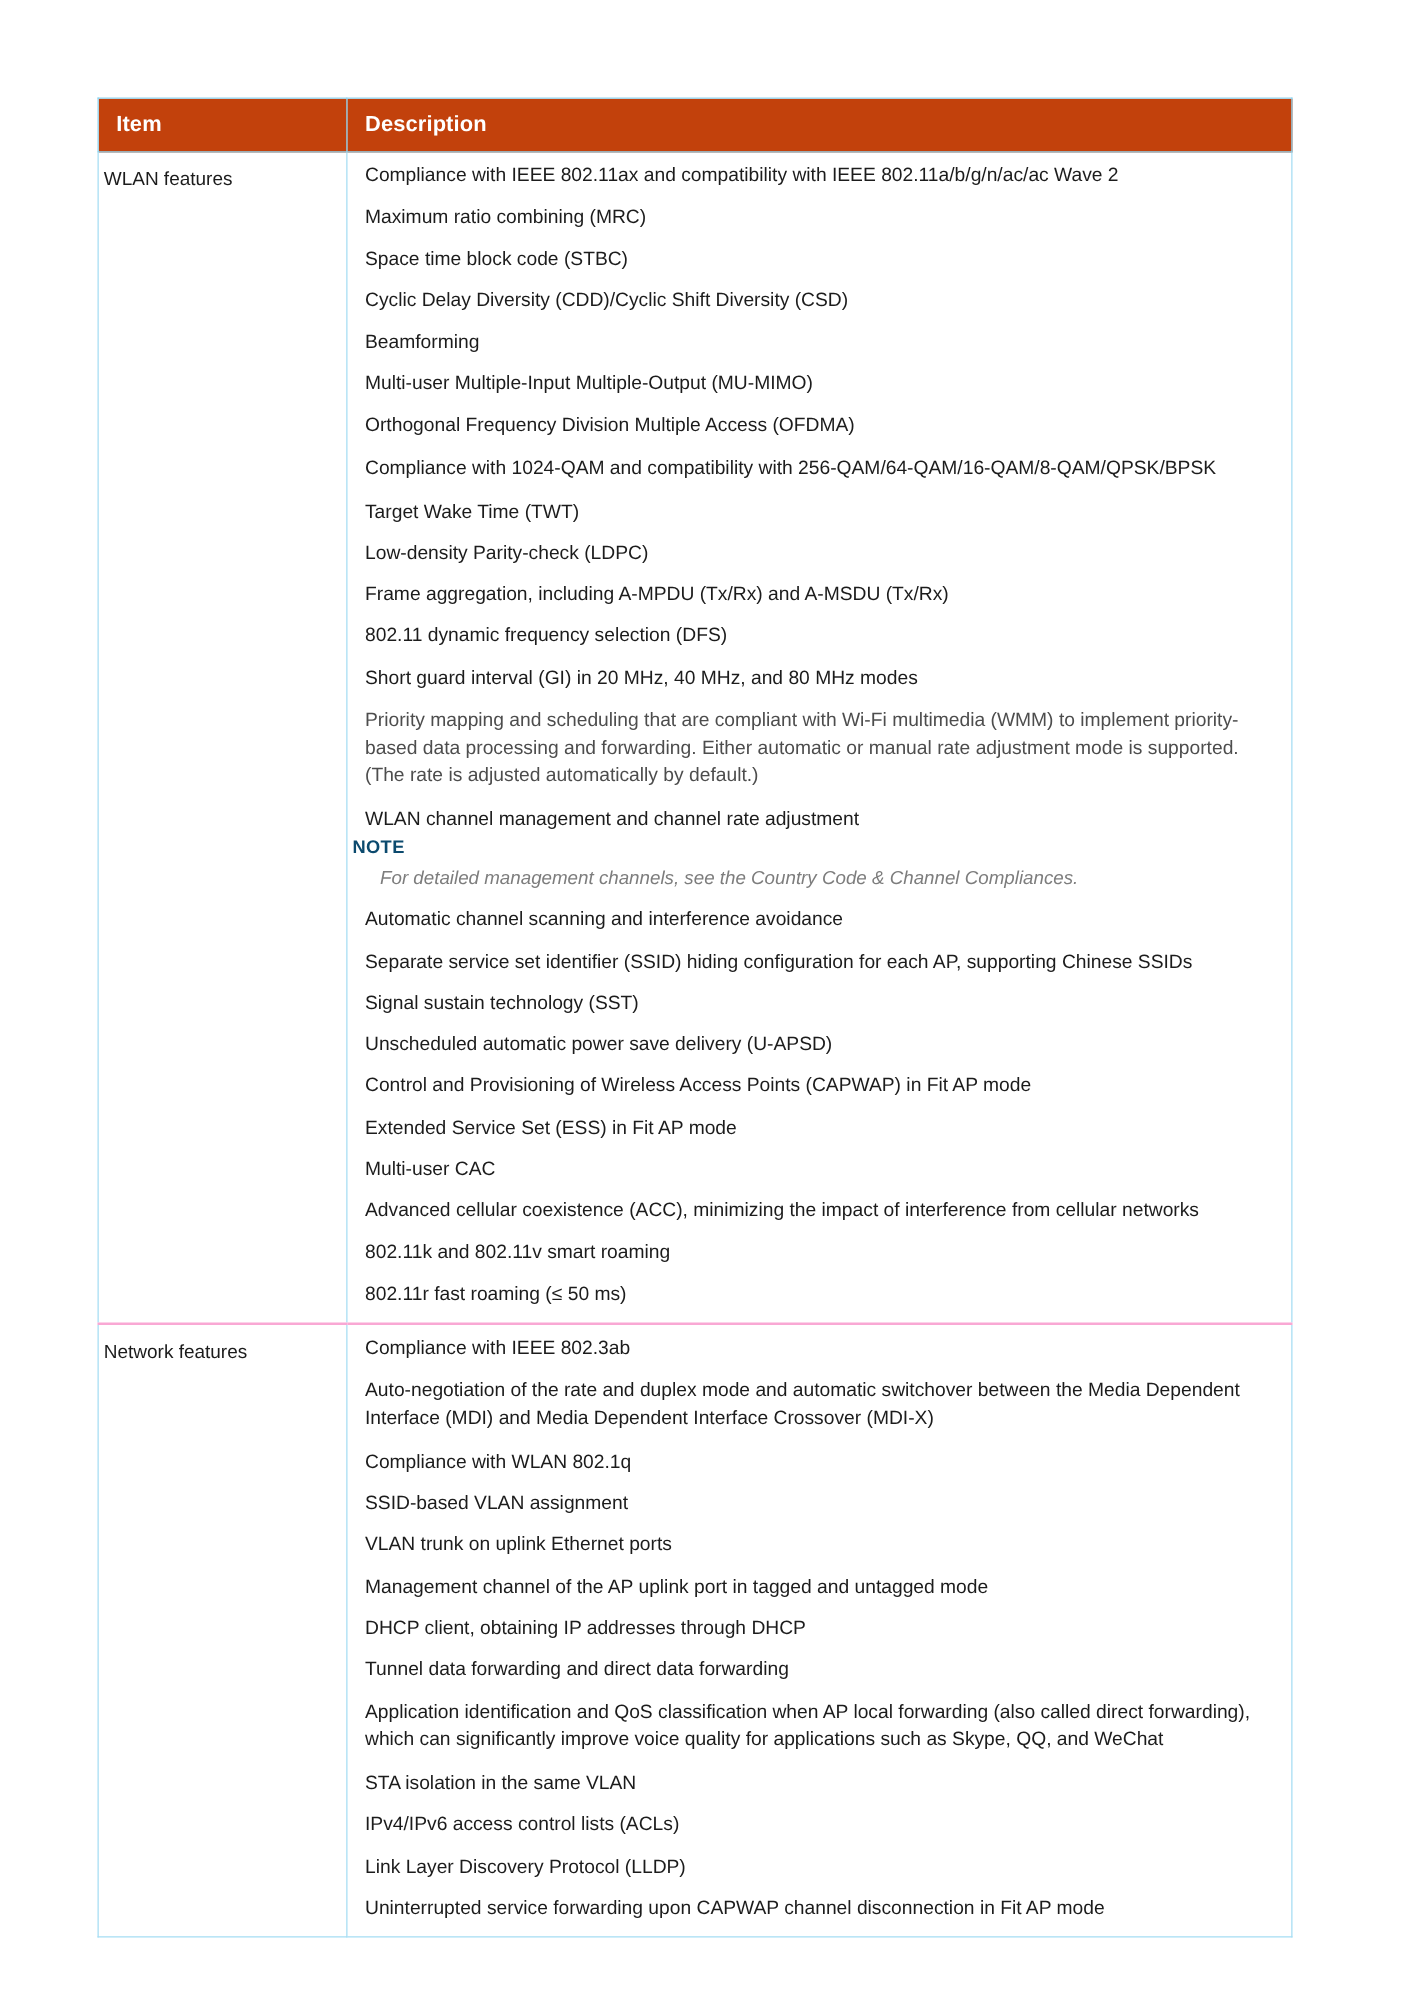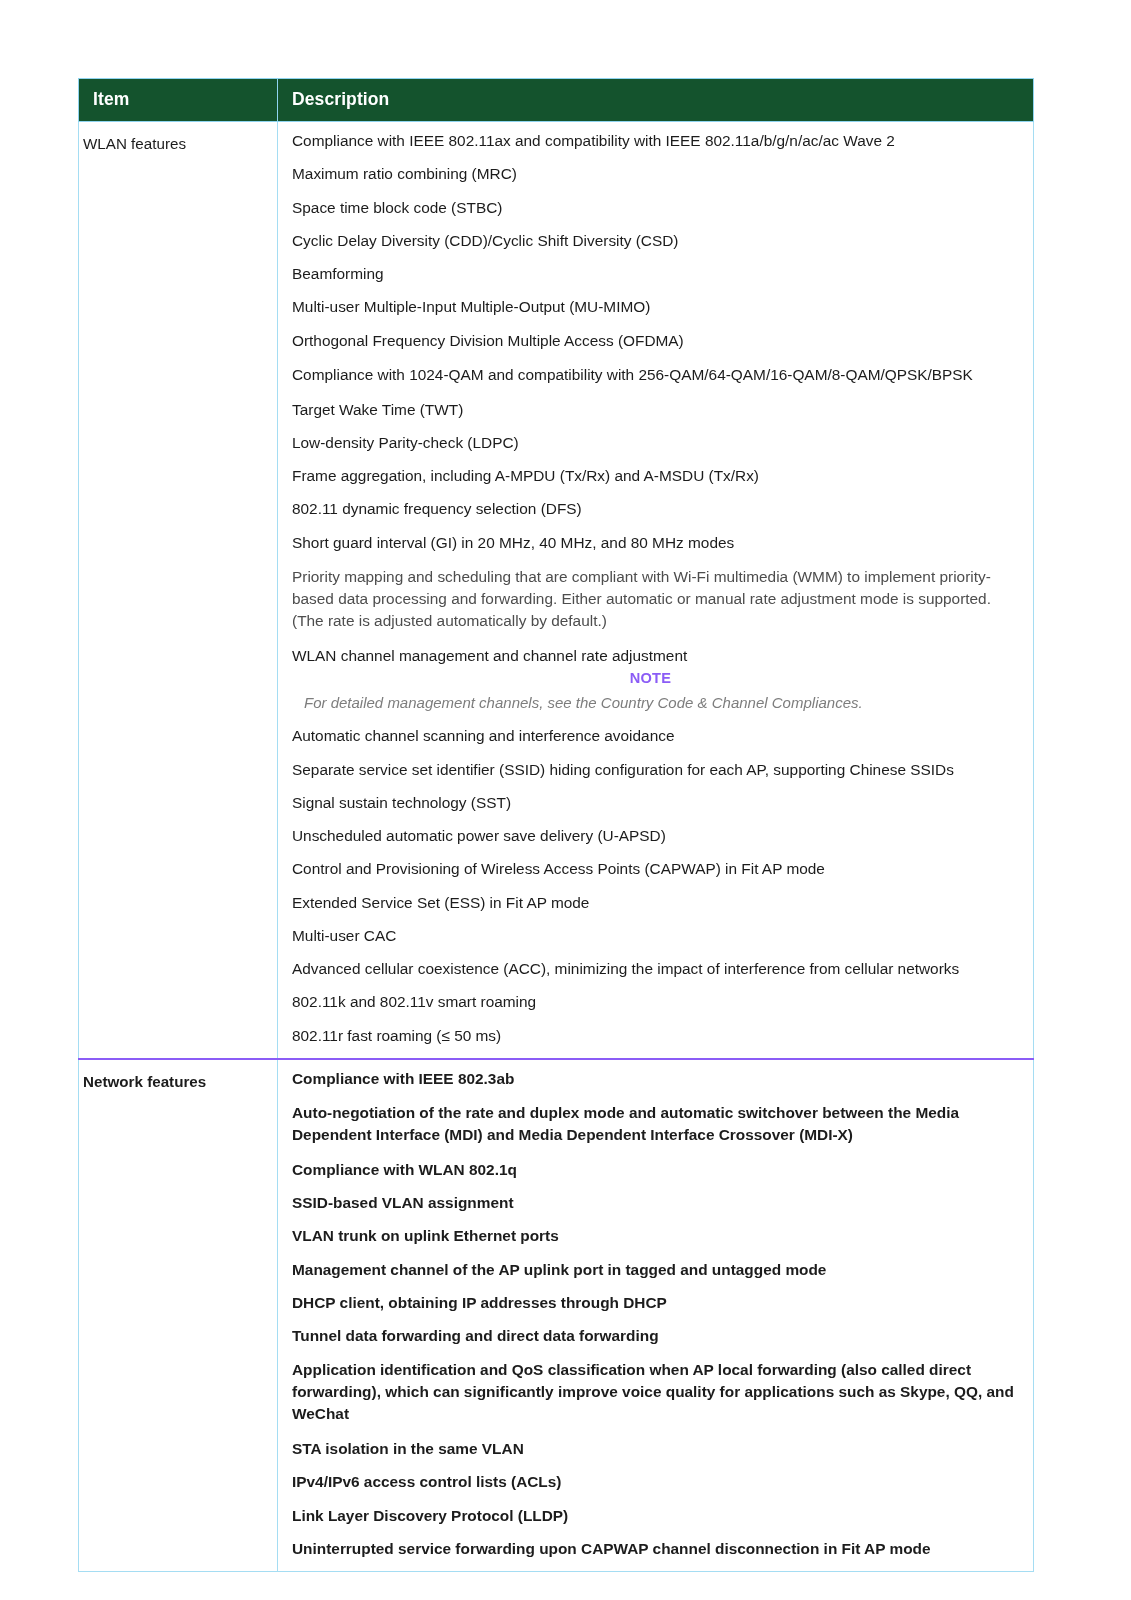--- a/index.html
+++ b/index.html
@@ -29,21 +29,21 @@
     top: 78px;
     width: 955px;
     border-collapse: collapse;
     table-layout: fixed;
   }
 
   .spec-table col.c-item { width: 199px; }
   .spec-table col.c-desc { width: 756px; }
 
   .spec-table th {
-    background: #14532d;
+    background: #c2410c;
     color: #ffffff;
     font-size: 17.5px;
     font-weight: bold;
     text-align: left;
     padding: 10px 14px 11px 14px;
     border: 1px solid #8fd4f0;
     letter-spacing: 0.1px;
   }
 
   .spec-table td {
@@ -56,22 +56,21 @@
   }
 
   .spec-table td.item-cell {
     padding-top: 12px;
     font-size: 15.2px;
     color: #1c1c1c;
   }
 
   
   .spec-table tr.section-break > td {
-    border-top: 2px solid #8b5cf6;
-    font-weight: bold;
+    border-top: 2px solid #f9a8d4;
   }
 
   .feature-list {
     list-style: none;
     margin: 0;
     padding: 0;
   }
   .feature-list li {
     margin: 0 0 14px 10px;
     padding: 0;
@@ -85,24 +84,23 @@
   .feature-list li.wrap {
     line-height: 1.42;
   }
 
   .note-block {
     margin: 4px 0 14px 0;
   }
   .note-title {
     font-weight: bold;
     font-size: 14.6px;
-    color: #8b5cf6;
+    color: #0c4a6e;
     letter-spacing: 0.3px;
     margin-bottom: 6px;
-    text-align: center;
   }
   .note-text {
     font-style: italic;
     font-size: 15px;
     color: #7d7d7d;
     padding-left: 22px;
     line-height: 1.3;
   }
 
   

